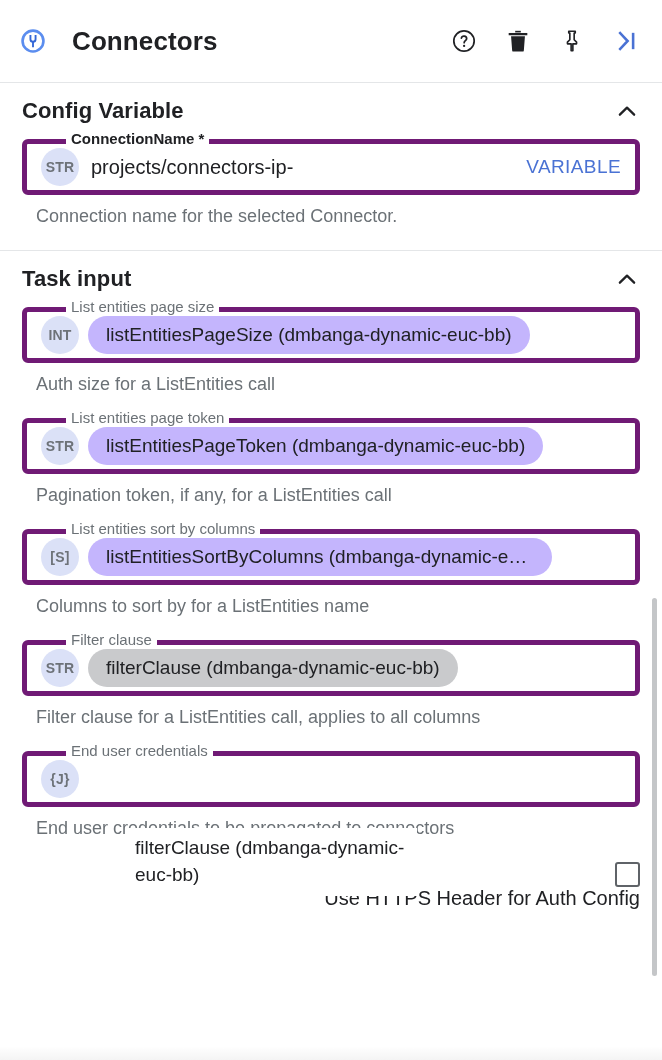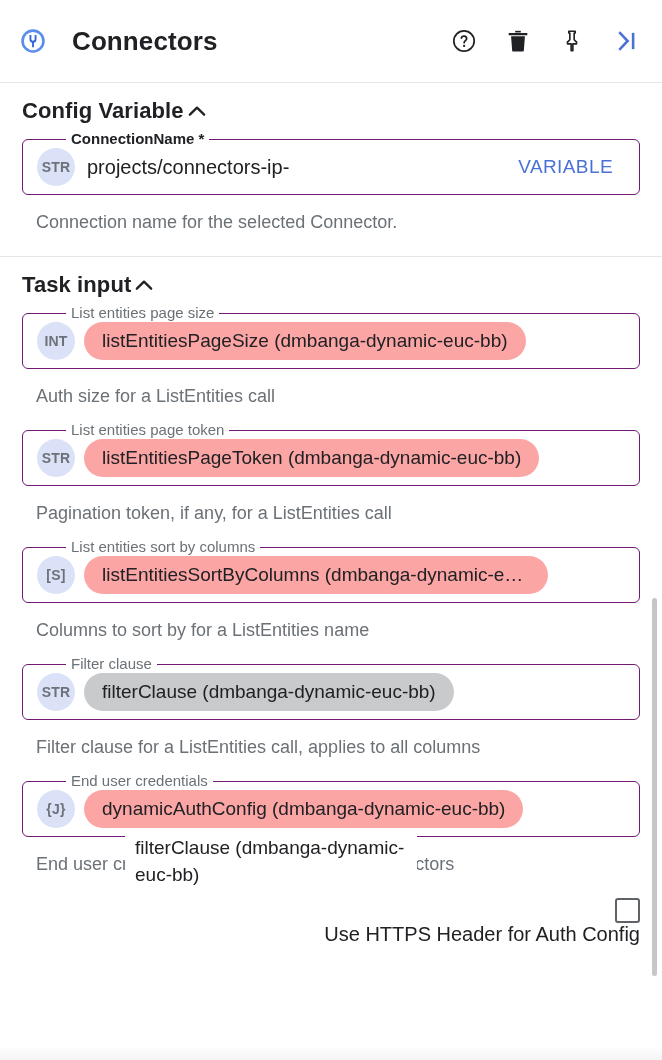--- a/index.html
+++ b/index.html
@@ -43,42 +43,42 @@
   .hdr-btn {
     width: 28px; height: 28px;
     display: flex; align-items: center; justify-content: center;
     background: none; border: none; cursor: pointer; padding: 0;
   }
 
   
   .section { padding: 0 22px; background: #fff; }
   .section-divider { height: 1px; background: #e4e6e8; margin: 0; }
   .section-head {
-    display: flex; align-items: center; 
+    display: flex; align-items: center; justify-content: space-between;
     height: 56px;
     cursor: pointer;
   }
   .section-title {
     font-size: 22px;
     font-weight: 700;
     color: #202124;
     letter-spacing: 0.1px;
   }
   .chev { width: 26px; height: 26px; display:flex; align-items:center; justify-content:center; }
 
   
-  .field-wrap { position: relative; margin-bottom: 6px; }
+  .field-wrap { position: relative; }
   .field {
     position: relative;
     height: 56px;
-    border: 1px solid #701a75;
+    border: 5px solid #701a75;
     border-radius: 6px;
     display: flex;
     align-items: center;
-    padding: 0 24px 0 14px;
+    padding: 0 12px 0 14px;
     background: #fff;
   }
   .field-label {
     position: absolute;
     top: -9px; left: 44px;
     background: #fff;
     padding: 0 5px;
     font-size: 15px;
     color: #6b7176;
     line-height: 18px;
@@ -97,21 +97,21 @@
     font-weight: 700;
     display: flex; align-items: center; justify-content: center;
     letter-spacing: 0.2px;
   }
 
   .chip {
     margin-left: 9px;
     max-width: 464px;
     height: 38px;
     border-radius: 19px;
-    background: #fca5a5;
+    background: #c4b5fd;
     color: #202124;
     font-size: 19px;
     display: flex; align-items: center;
     padding: 0 18px;
     white-space: nowrap;
     overflow: hidden;
     text-overflow: ellipsis;
     cursor: default;
   }
   .chip.hovered { background: #c9cacc; }
@@ -349,23 +349,20 @@
           </div>
         </div>
         <div class="helper">Filter clause for a ListEntities call, applies to all columns</div>
       </div>
 
       <div class="field-block">
         <div class="field-wrap">
           <div class="field-label">End user credentials</div>
           <div class="field">
             <div class="type-badge">{J}</div>
-            <div class="chip">
-              <span>dynamicAuthConfig (dmbanga-dynamic-euc-bb)</span>
-            </div>
           </div>
         </div>
         <div class="helper">End user credentials to be propagated to connectors</div>
       </div>
 
     </div>
 
     <div class="check-row">
       <div class="checkbox-box"></div>
       <div class="check-label">Use HTTPS Header for Auth Config</div>

